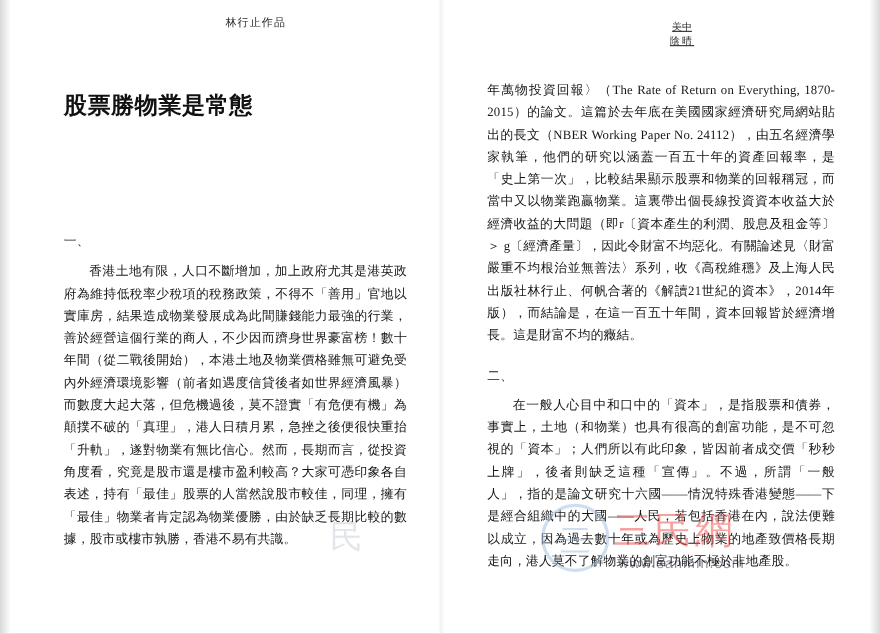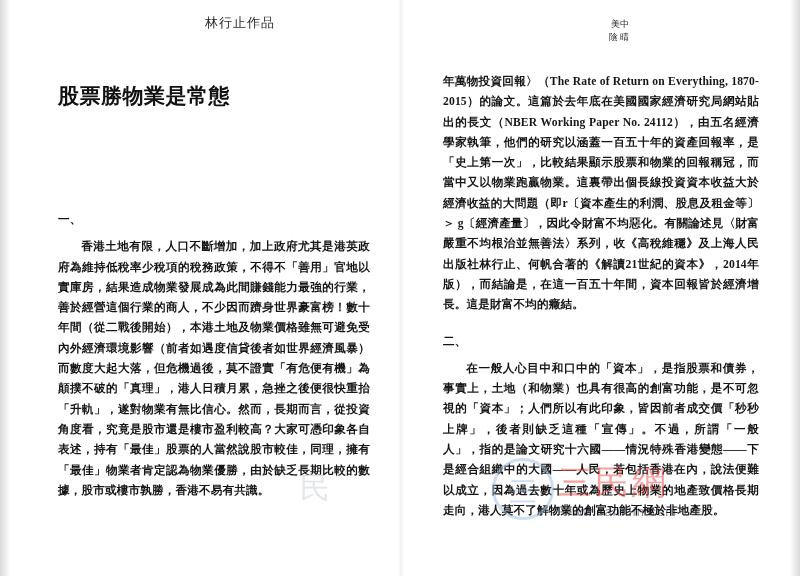--- a/index.html
+++ b/index.html
@@ -40,34 +40,35 @@
     bottom: 0;
     width: 6px;
     background: linear-gradient(to right, #ffffff, #f2f2f2, #ffffff);
   }
 
   
   .runhead-left {
     position: absolute;
     left: 205px;
     top: 14px;
-    font-size: 13px;
+    font-size: 10px;
     letter-spacing: 1px;
     color: #2a2a2a;
     white-space: nowrap;
   }
   .runhead-right {
     position: absolute;
     left: 600px;
     top: 18px;
     font-size: 9px;
     line-height: 13px;
     color: #2a2a2a;
     text-align: center;
     width: 40px;
+    text-decoration: underline;
   }
   .runhead-right .l2 { letter-spacing: 2px; }
 
   .title {
     position: absolute;
     left: 58px;
     top: 82px;
     font-size: 21px;
     line-height: 29px;
     letter-spacing: 0.5px;
@@ -87,21 +88,21 @@
   .body-left {
     left: 58px;
     top: 208px;
     width: 312px;
   }
   .body-right {
     left: 443px;
     top: 72px;
     width: 316px;
   }
-  p { margin: 0; font-weight: bold; }
+  p { margin: 0; }
   p.indent { text-indent: 2em; }
   p.section { margin-top: 2px; }
   .gap { height: 14px; }
   .gap-sm { height: 7px; }
 
   
   .watermark {
     position: absolute;
     left: 492px;
     top: 452px;

